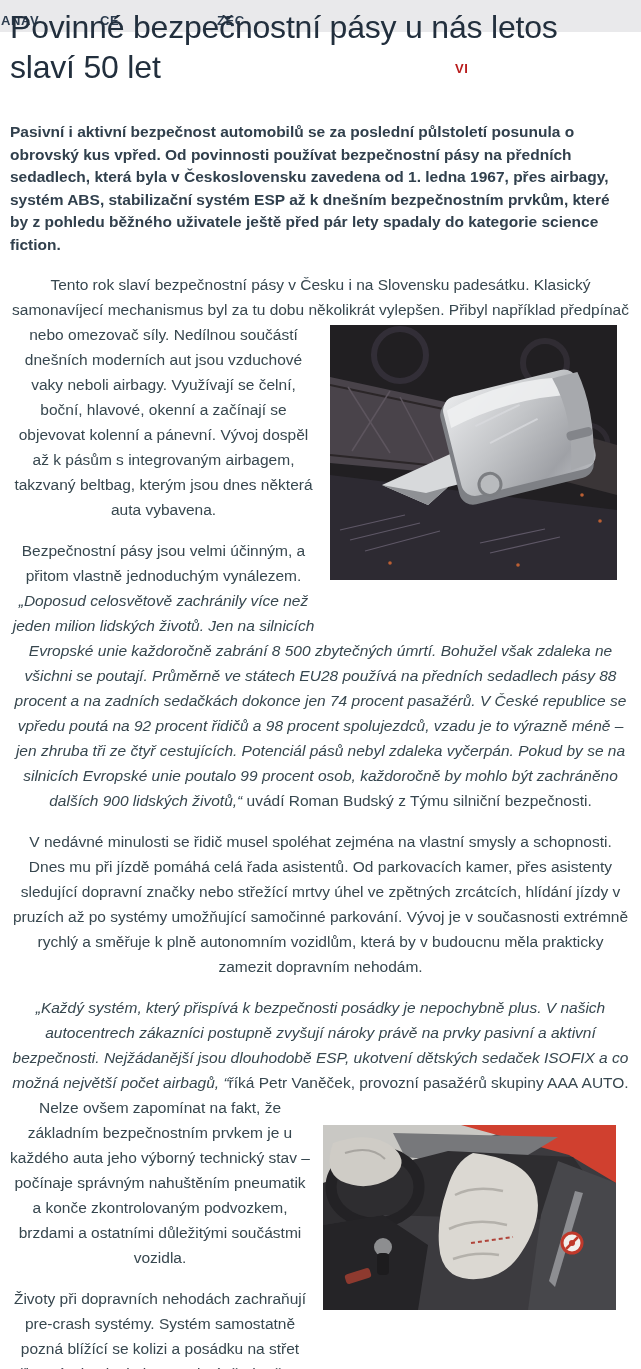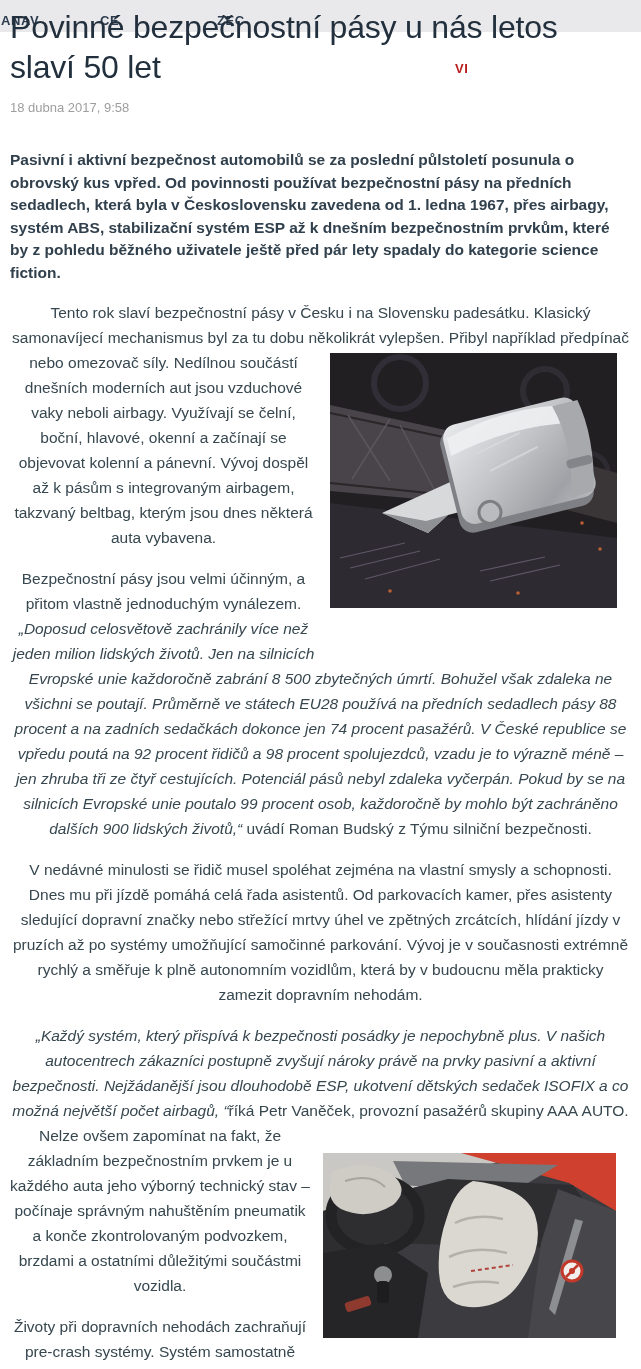--- a/index.html
+++ b/index.html
@@ -68,21 +68,20 @@
   <span class="frag" style="left:1px">ANAV</span>
   <span class="frag" style="left:100px">CE</span>
   <span class="frag" style="left:217px">ZEC</span>
   <span class="frag light" style="left:455px">VI</span>
 </header>
 
 <main class="article">
 
   <h1 class="title">Povinné bezpečnostní pásy u nás letos slaví 50 let</h1>
 
-  <div class="date">18 dubna 2017, 9:58</div>
 
   <p class="lead">Pasivní i aktivní bezpečnost automobilů se za poslední půlstoletí posunula o obrovský kus vpřed. Od povinnosti používat bezpečnostní pásy na předních sedadlech, která byla v Československu zavedena od 1. ledna 1967, přes airbagy, systém ABS, stabilizační systém ESP až k dnešním bezpečnostním prvkům, které by z pohledu běžného uživatele ještě před pár lety spadaly do kategorie science fiction.</p>
 
   <p class="body-p">
     <span>Tento rok slaví bezpečnostní pásy v Česku i na Slovensku padesátku. Klasický samonavíjecí mechanismus byl za tu dobu několikrát vylepšen. Přibyl například </span><span class="float-img img1">
         <svg viewBox="0 0 287 255" preserveAspectRatio="none">
         <defs>
           <linearGradient id="metal" x1="0" y1="0" x2="1" y2="1">
             <stop offset="0" stop-color="#e9eaec"></stop>
             <stop offset="0.45" stop-color="#c2c4c7"></stop>

